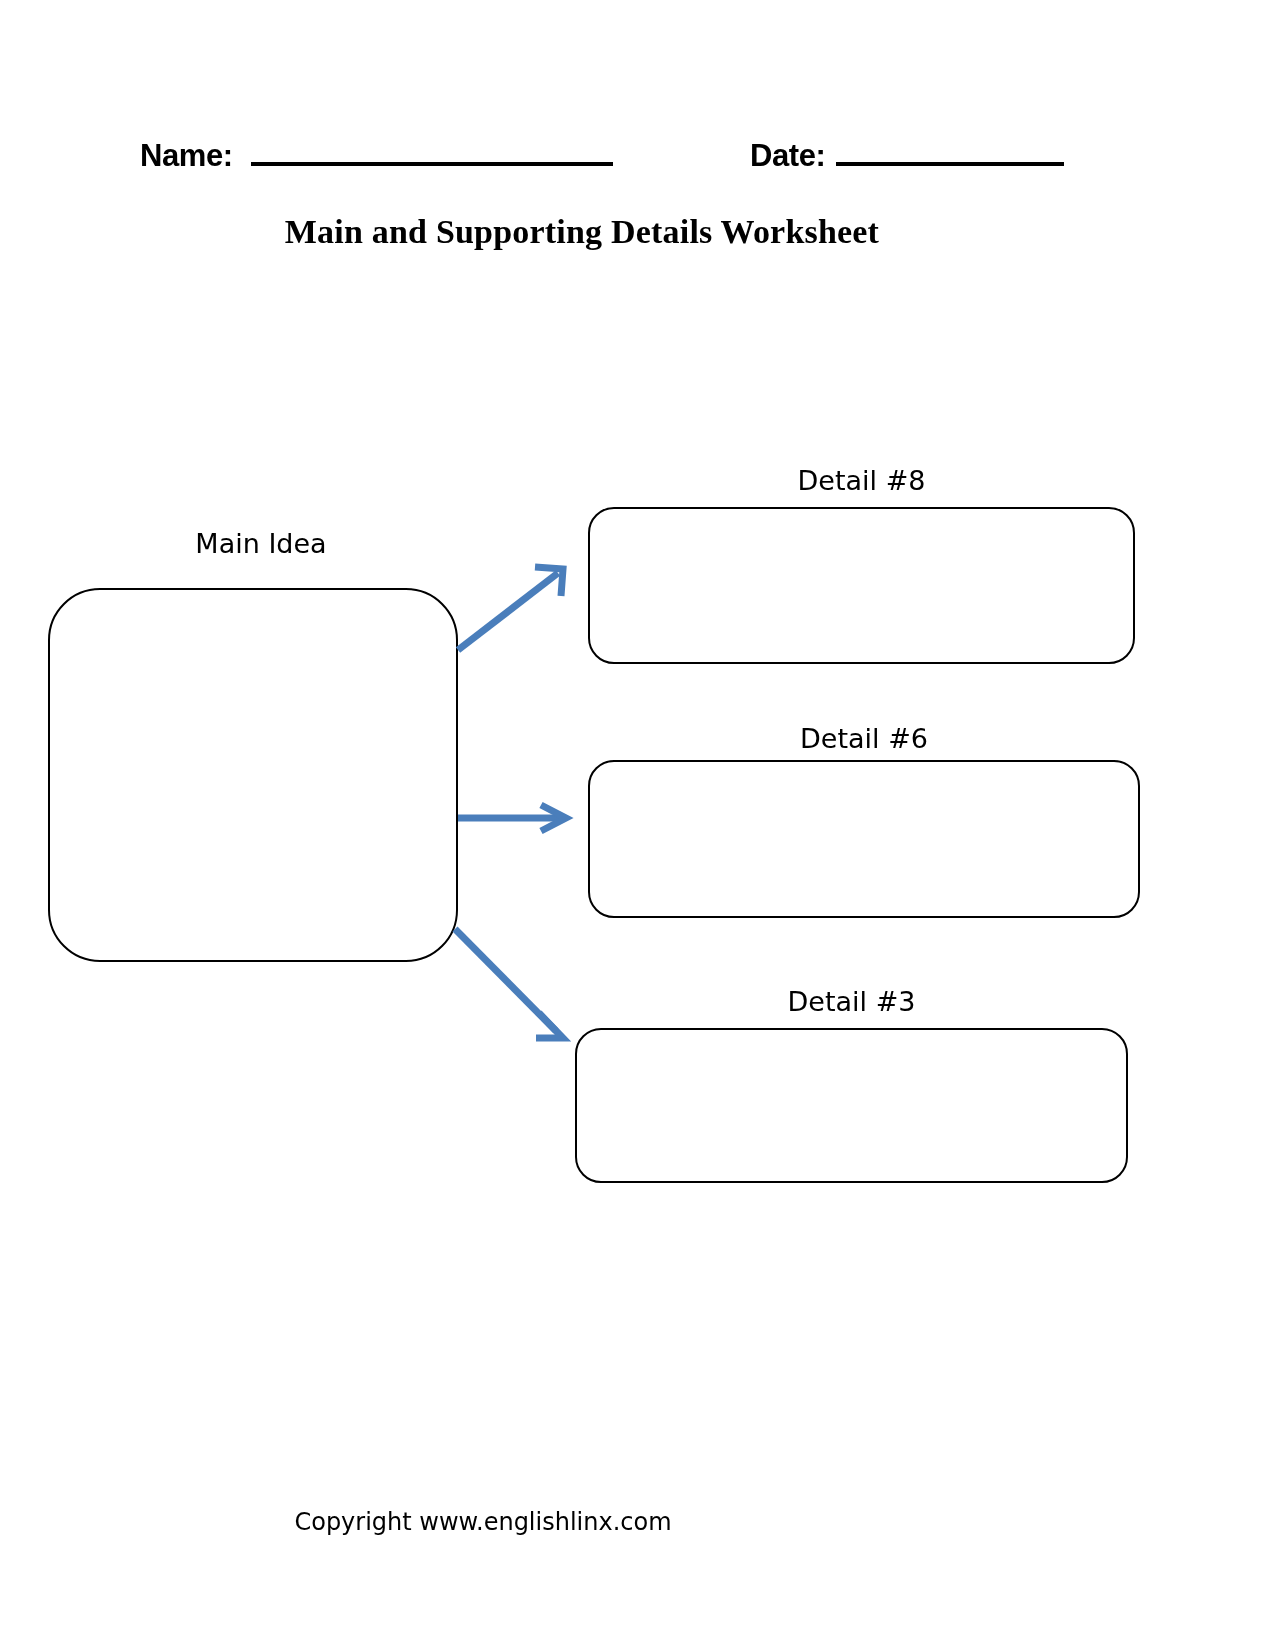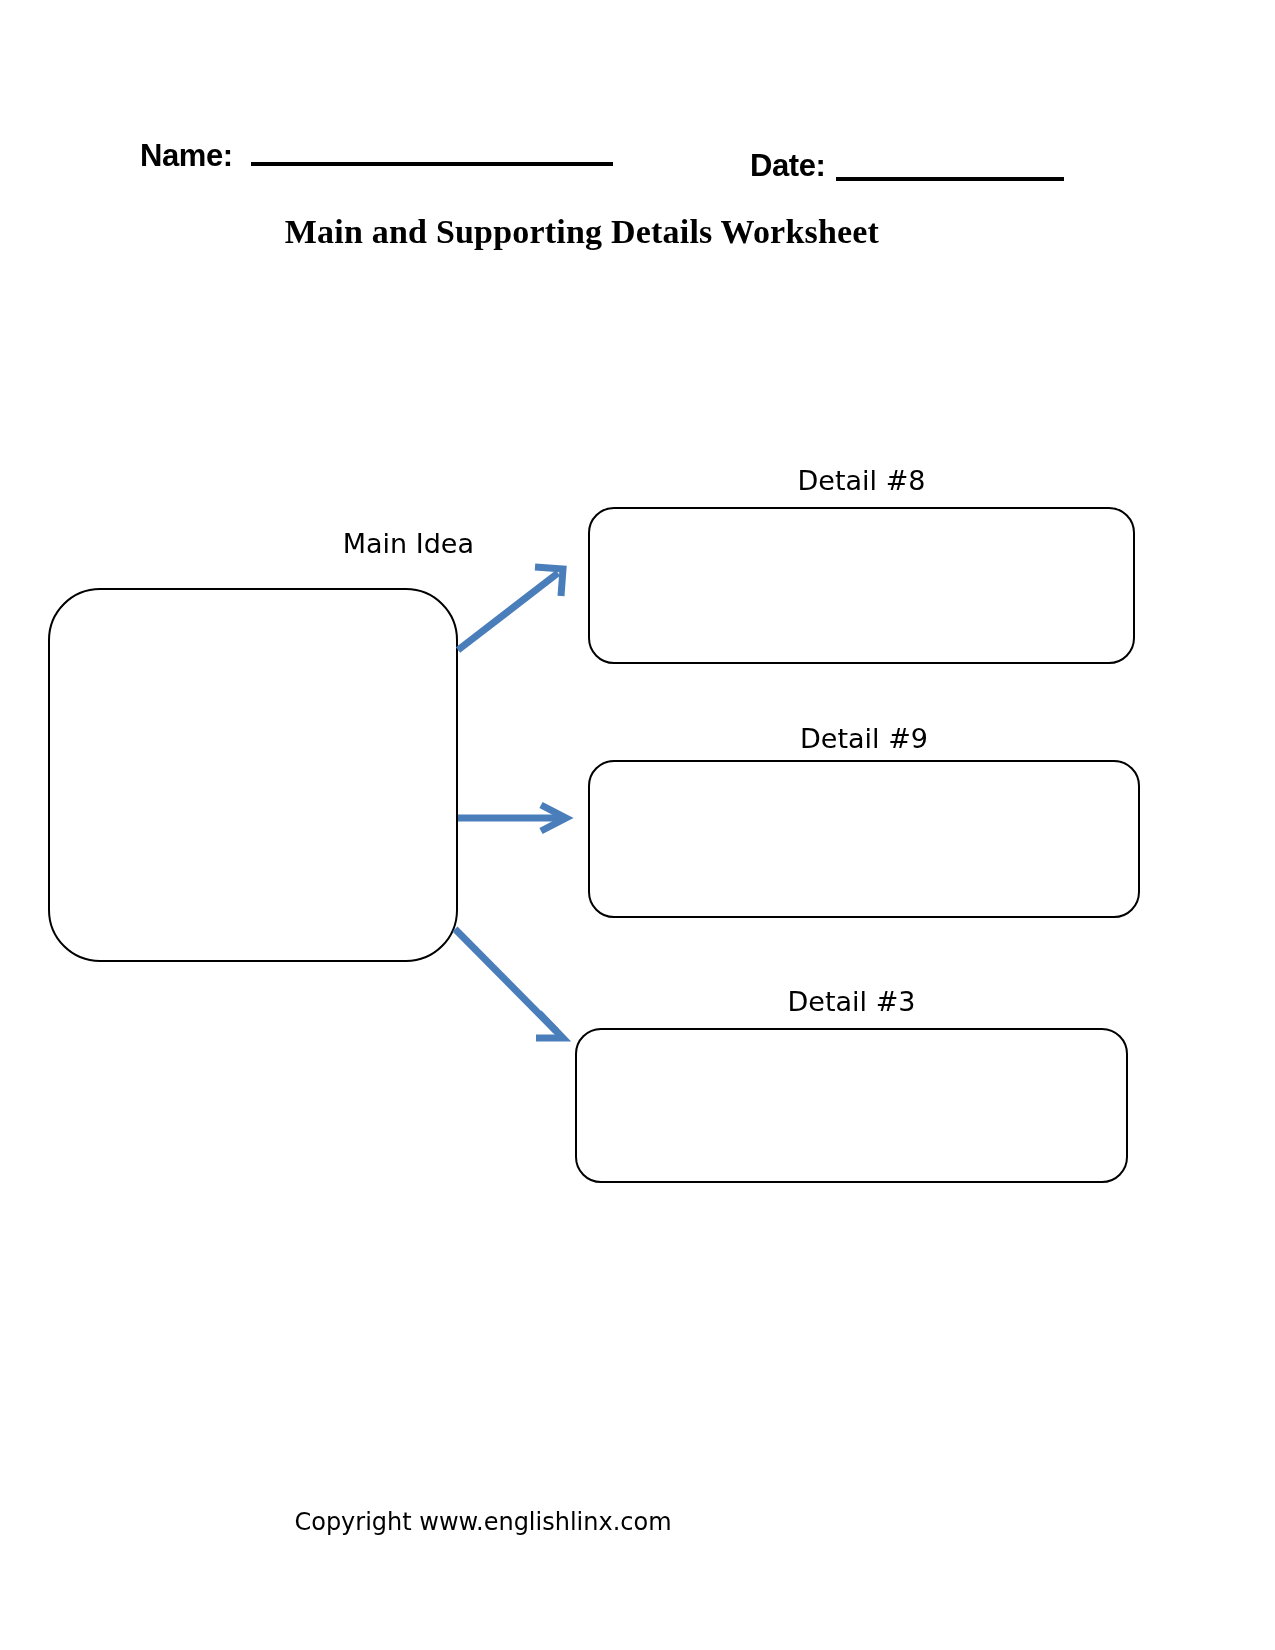--- a/index.html
+++ b/index.html
@@ -42,21 +42,21 @@
     letter-spacing: -0.4px;
   }
   .field-rule {
     display: inline-block;
     border-bottom: 4px solid #000;
     margin-left: 10px;
     height: 26px;
   }
   #name-field { left: 0px; top: 0px; gap: 8px; }
   #name-field .field-rule { width: 362px; }
-  #date-field { left: 610px; top: 12px; align-items: center; }
+  #date-field { left: 610px; top: 0px; }
   #date-field .field-rule { width: 228px; }
 
   
   .worksheet-title {
     position: absolute;
     left: 0;
     top: 213px;
     width: 1164px;
     text-align: center;
     font-family: "Liberation Serif", "DejaVu Serif", serif;
@@ -98,24 +98,23 @@
   .box-label {
     position: absolute;
     font-family: "DejaVu Sans", sans-serif;
     font-size: 27px;
     white-space: nowrap;
     text-align: center;
   }
 
   
   #main-idea-label {
-    left: 64px;
+    left: 56px;
     top: 528px;
     width: 410px;
-    text-align: right;
   }
   #main-idea-box {
     left: 48px;
     top: 588px;
     width: 410px;
     height: 374px;
     border-radius: 52px;
   }
 
   
@@ -188,21 +187,21 @@
 
 
   <div class="diagram">
 
     <div class="box-label" id="main-idea-label">Main Idea</div>
     <div class="box" id="main-idea-box" style="border-color: rgb(0, 0, 0);"></div>
 
     <div class="box-label" id="detail-1-label">Detail #8</div>
     <div class="box" id="detail-1-box" style="border-color: rgb(0, 0, 0);"></div>
 
-    <div class="box-label" id="detail-2-label">Detail #9</div>
+    <div class="box-label" id="detail-2-label">Detail #6</div>
     <div class="box" id="detail-2-box" style="border-color: rgb(0, 0, 0);"></div>
 
     <div class="box-label" id="detail-3-label">Detail #3</div>
     <div class="box" id="detail-3-box" style="border-color: rgb(0, 0, 0);"></div>
 
     <svg class="arrows" viewBox="0 0 1275 1650">
       <g id="arrow-group" fill="none" stroke="#4A7EBB" stroke-width="7" stroke-linecap="butt">
 
         <g>
           <line x1="458" y1="650" x2="558" y2="573"></line>

